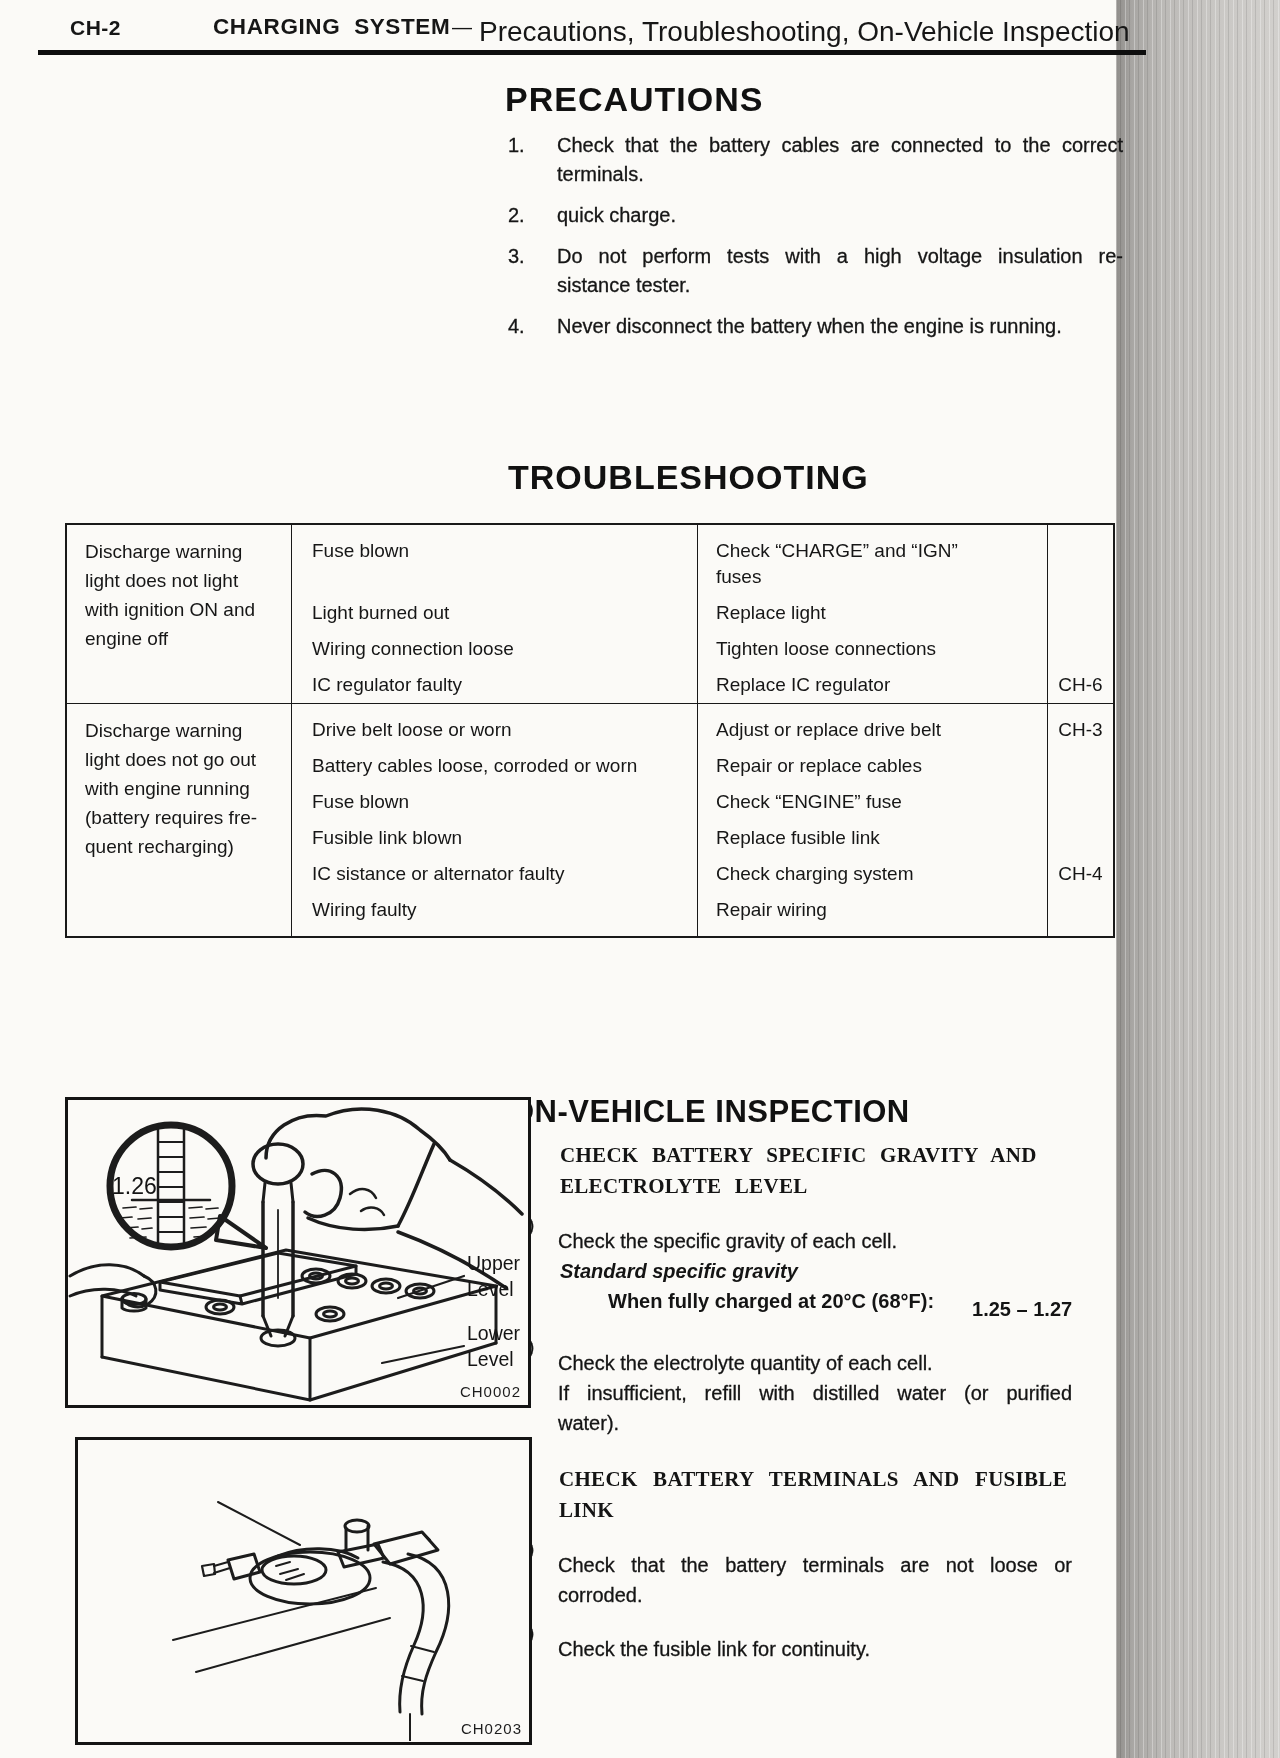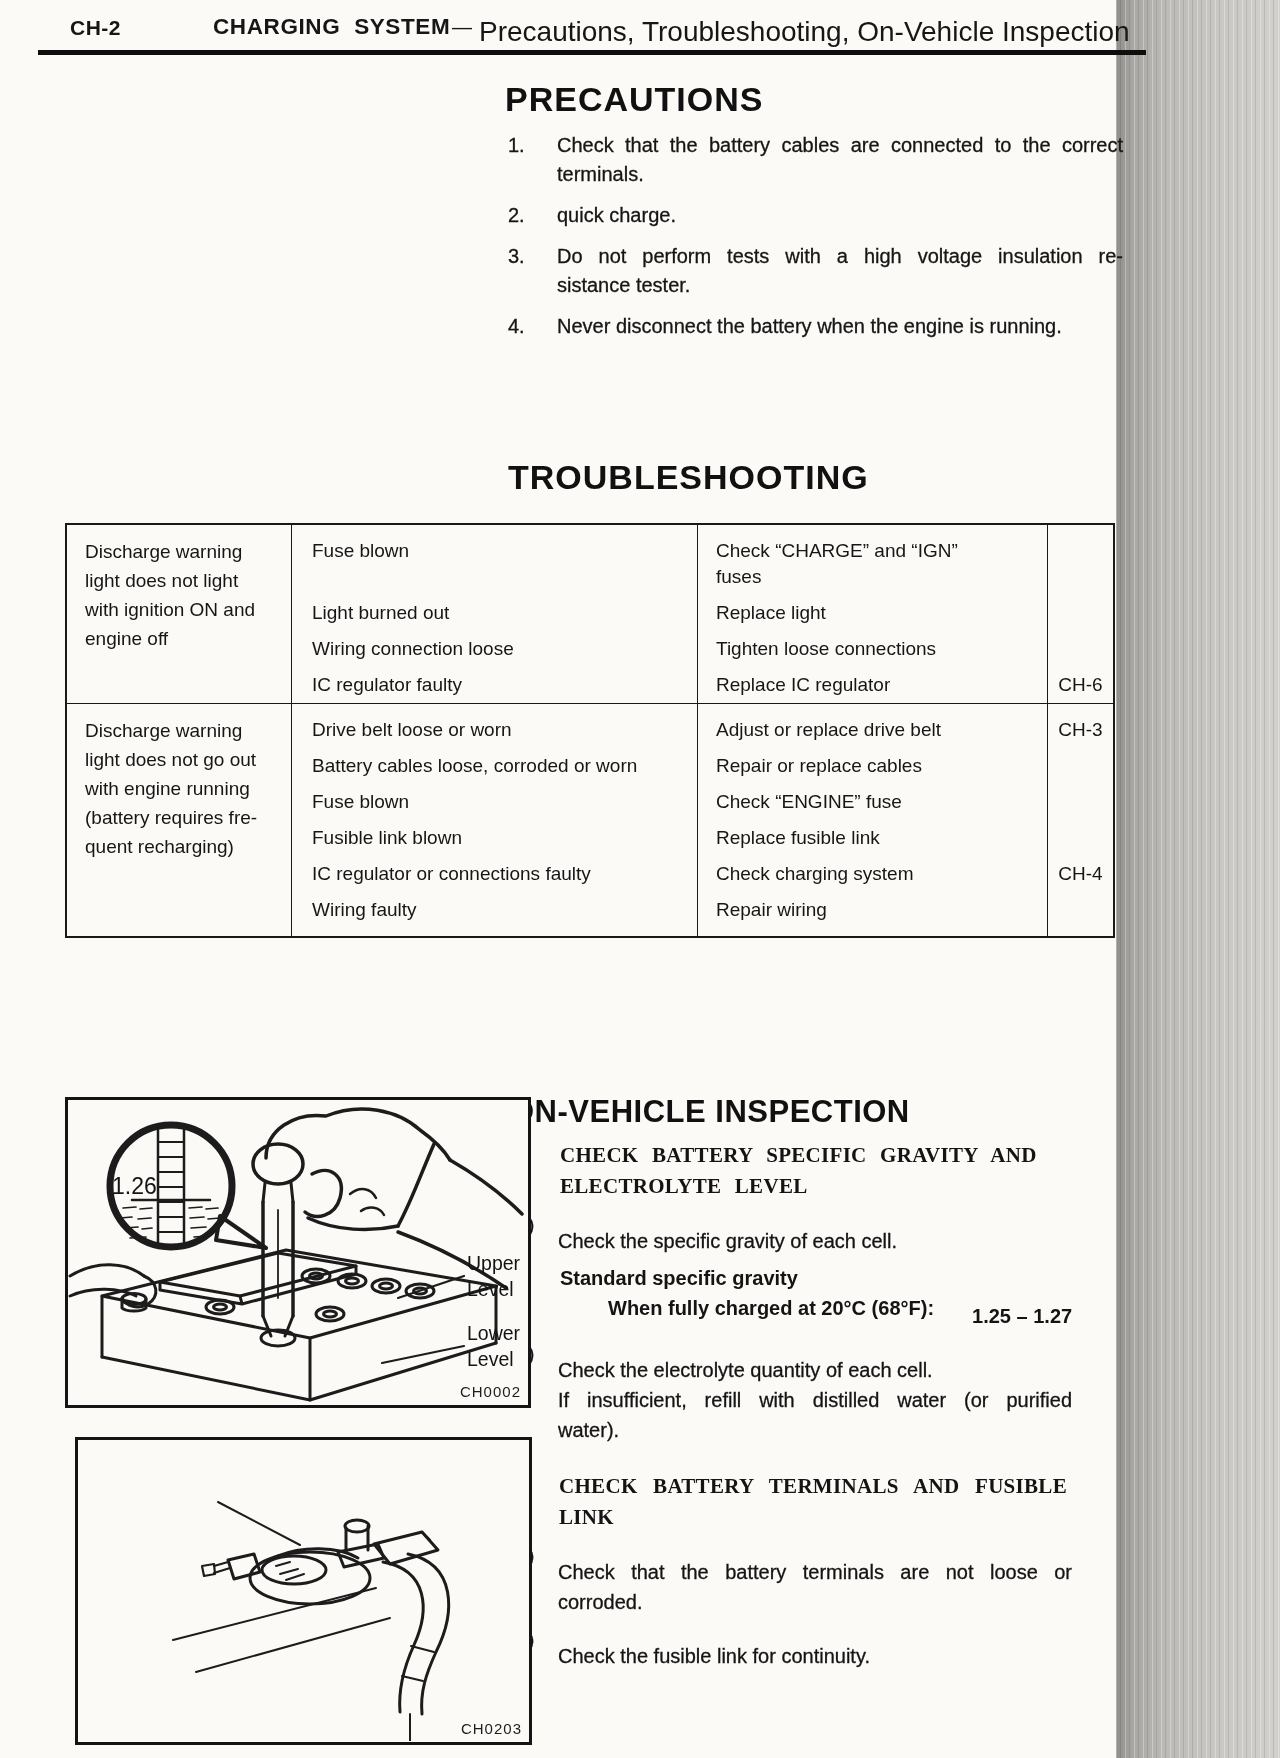--- a/index.html
+++ b/index.html
@@ -56,21 +56,21 @@
   .titem.fill > div { padding:0; }
   
   .insp { position:absolute; left:510px; top:1140px; width:616px; color:#141414; }
   .sec { display:flex;font-family:Liberation Serif, serif; }
   .snum { width:50px; font-weight:bold; font-size:21px; line-height:31px; }
   .shead { font-weight:bold; font-size:21px; line-height:31px; letter-spacing:.3px; word-spacing:8px; }
   .shead.ws2 { word-spacing:10px; }
   .sub { display:flex; margin-top:8px; font-size:20px; line-height:30px; -webkit-text-stroke:.3px #161616; }
   .sub .lab { width:48px; }
   .sub .stxt { width:514px;margin-top:16px; }
-  .specttl { margin-top:7px; margin-left:50px; font-weight:bold; font-size:20px; line-height:30px; }
+  .specttl { margin-left:50px; font-weight:bold; font-size:20px; line-height:30px;font-style:italic; }
   .specline { display:flex; margin-left:98px; font-weight:bold; font-size:20px; line-height:30px; }
   .specline .s2 { margin-left:38px;margin-top:8px; }
   .sec2gap { margin-top:26px; }
   
   .figbox { position:absolute; border:3.5px solid #141414; background:#fbfaf7; }
   .fig1 { left:65px; top:1097px; width:466px; height:311px; }
   .fig2 { left:75px; top:1437px; width:457px; height:308px; }
   .figbox svg { position:absolute; left:0; top:0; }
   .flabel { position:absolute; left:399px; width:64px; font-size:19.5px; line-height:26px; color:#141414; }
   .flab1 { top:150px; } .flab2 { top:220px; }
@@ -185,21 +185,21 @@
           <div class="cz">Fuse blown</div>
           <div class="rm">Check “ENGINE” fuse</div>
           <div class="pg"></div>
         </div>
         <div class="titem">
           <div class="cz">Fusible link blown</div>
           <div class="rm">Replace fusible link</div>
           <div class="pg"></div>
         </div>
         <div class="titem">
-          <div class="cz">IC regulator or connections faulty</div>
+          <div class="cz">IC sistance or alternator faulty</div>
           <div class="rm">Check charging system</div>
           <div class="pg">CH-4</div>
         </div>
         <div class="titem">
           <div class="cz">Wiring faulty</div>
           <div class="rm">Repair wiring</div>
           <div class="pg"></div>
         </div>
         <div class="titem fill">
           <div class="cz"></div>

